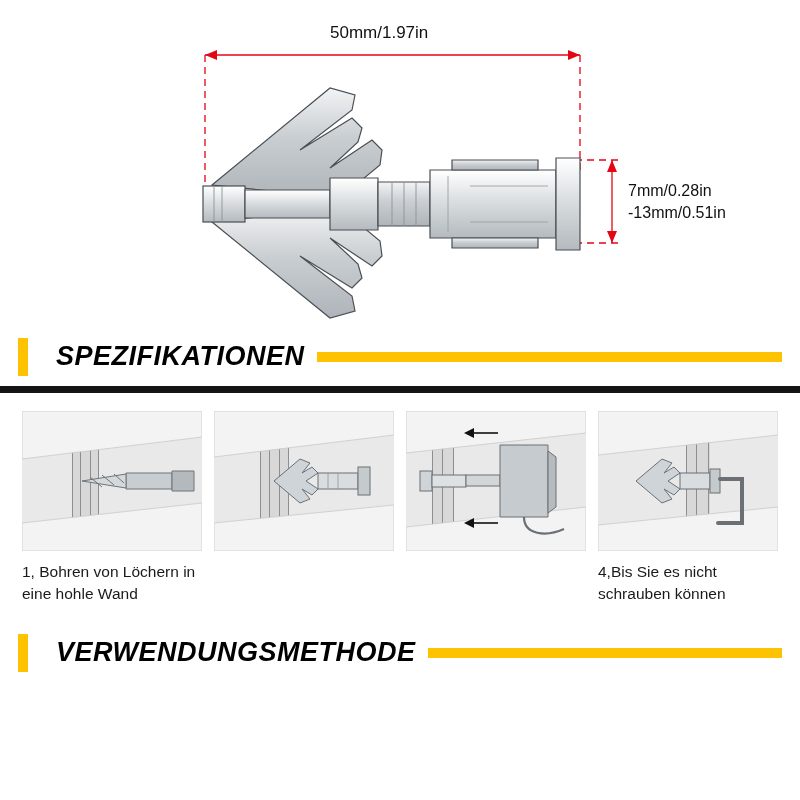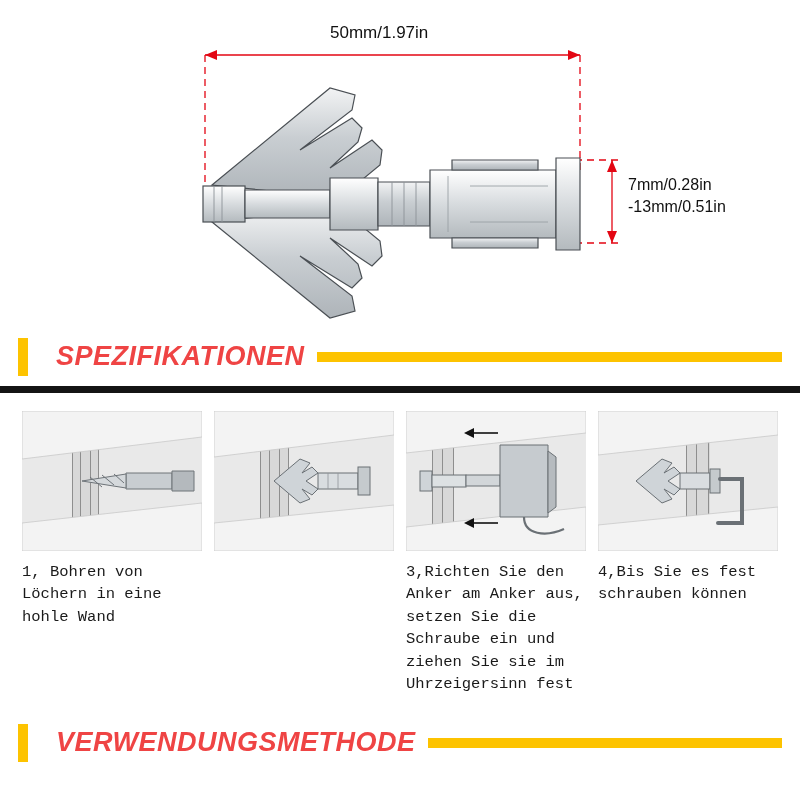--- a/index.html
+++ b/index.html
@@ -29,21 +29,21 @@
     color: #111;
     white-space: pre-line;
     line-height: 1.35;
   }
   .dim-top-label {
     left: 330px;
     top: 22px;
   }
   .dim-right-label {
     left: 628px;
-    top: 174px;
+    top: 180px;
     font-size: 16px;
   }
 
   
   .section-head {
     position: relative;
     height: 56px;
   }
   .section-head .bar-left {
     position: absolute;
@@ -63,39 +63,38 @@
   }
   .section-head .head-text {
     position: absolute;
     left: 48px;
     top: 6px;
     background: #ffffff;
     padding: 0 12px 0 8px;
     font-size: 27px;
     font-style: italic;
     font-weight: bold;
-    color: #ef4444;
+    color: #000000;
     letter-spacing: 0.5px;
     line-height: 40px;
   }
 
   .divider-black {
     width: 100%;
     height: 7px;
     background: #141414;
   }
 
   
   .steps {
     display: flex;
     gap: 12px;
     padding: 18px 22px 0 22px;
     box-sizing: border-box;
     width: 800px;
-    font-family: Liberation Mono, monospace;
   }
   .step {
     width: 180px;
   }
   .step-img {
     width: 180px;
     height: 140px;
     background: #e9e9e9;
     position: relative;
     overflow: hidden;
@@ -263,41 +262,40 @@
         <rect x="26" y="64" width="34" height="12" fill="#dde1e3" stroke="#6a7075" stroke-width="1"></rect>
 
         <rect x="60" y="64" width="34" height="11" fill="#d2d6d9" stroke="#6a7075" stroke-width="1"></rect>
 
         <path d="M94,34 L142,34 L142,106 L94,106 Z" fill="#c6cbcf" stroke="#6a7075" stroke-width="1"></path>
         <path d="M142,40 L150,46 L150,96 L142,102 Z" fill="#b6bbbf" stroke="#6a7075" stroke-width="1"></path>
 
         <path d="M118,106 C118,124 140,126 158,118" stroke="#6a7075" stroke-width="2.2" fill="none"></path>
       </svg>
     </div>
-    <div class="step-caption">3,Richten Sie den Anker am Anker aus, setzen Sie die Schraube ein und ziehen Sie sie im Uhrzeigersinn fest</div>
   </div>
 
   <div class="step">
     <div class="step-img">
       <div class="wall-strip" style="left:88px;width:24px;"></div>
       <div class="wall-line" style="left:88px;"></div>
       <div class="wall-line" style="left:98px;"></div>
       <div class="wall-line" style="left:110px;"></div>
       <svg width="180" height="140" viewBox="0 0 180 140" style="position:absolute;left:0;top:0;">
         <path d="M0,0 L180,0 L180,24 L0,44 Z" fill="#f3f3f3" stroke="#c9c9c9" stroke-width="0.8"></path>
         <path d="M0,114 L180,96 L180,140 L0,140 Z" fill="#f3f3f3" stroke="#c9c9c9" stroke-width="0.8"></path>
 
         <path d="M38,70 L64,48 L74,52 L66,62 L76,56 L82,62 L70,70 L82,78 L76,84 L66,78 L74,88 L64,92 Z" fill="#cfd4d8" stroke="#6a7075" stroke-width="1"></path>
         <rect x="82" y="62" width="30" height="16" fill="#d9dde0" stroke="#6a7075" stroke-width="1"></rect>
         <rect x="112" y="58" width="10" height="24" fill="#c5cacd" stroke="#6a7075" stroke-width="1"></rect>
 
         <path d="M122,68 L144,68 L144,112 L120,112" stroke="#6a7075" stroke-width="4" fill="none" stroke-linecap="round"></path>
       </svg>
     </div>
-    <div class="step-caption">4,Bis Sie es fest schrauben können</div>
+    <div class="step-caption">4,Bis Sie es nicht schrauben können</div>
   </div>
 </div>
 
 <div class="section-head" style="margin-top:20px;padding-left:29px;">
   <div class="bar-left"></div>
   <div class="bar-right"></div>
   <div class="head-text">VERWENDUNGSMETHODE</div>
 </div>
 
 </body></html>

